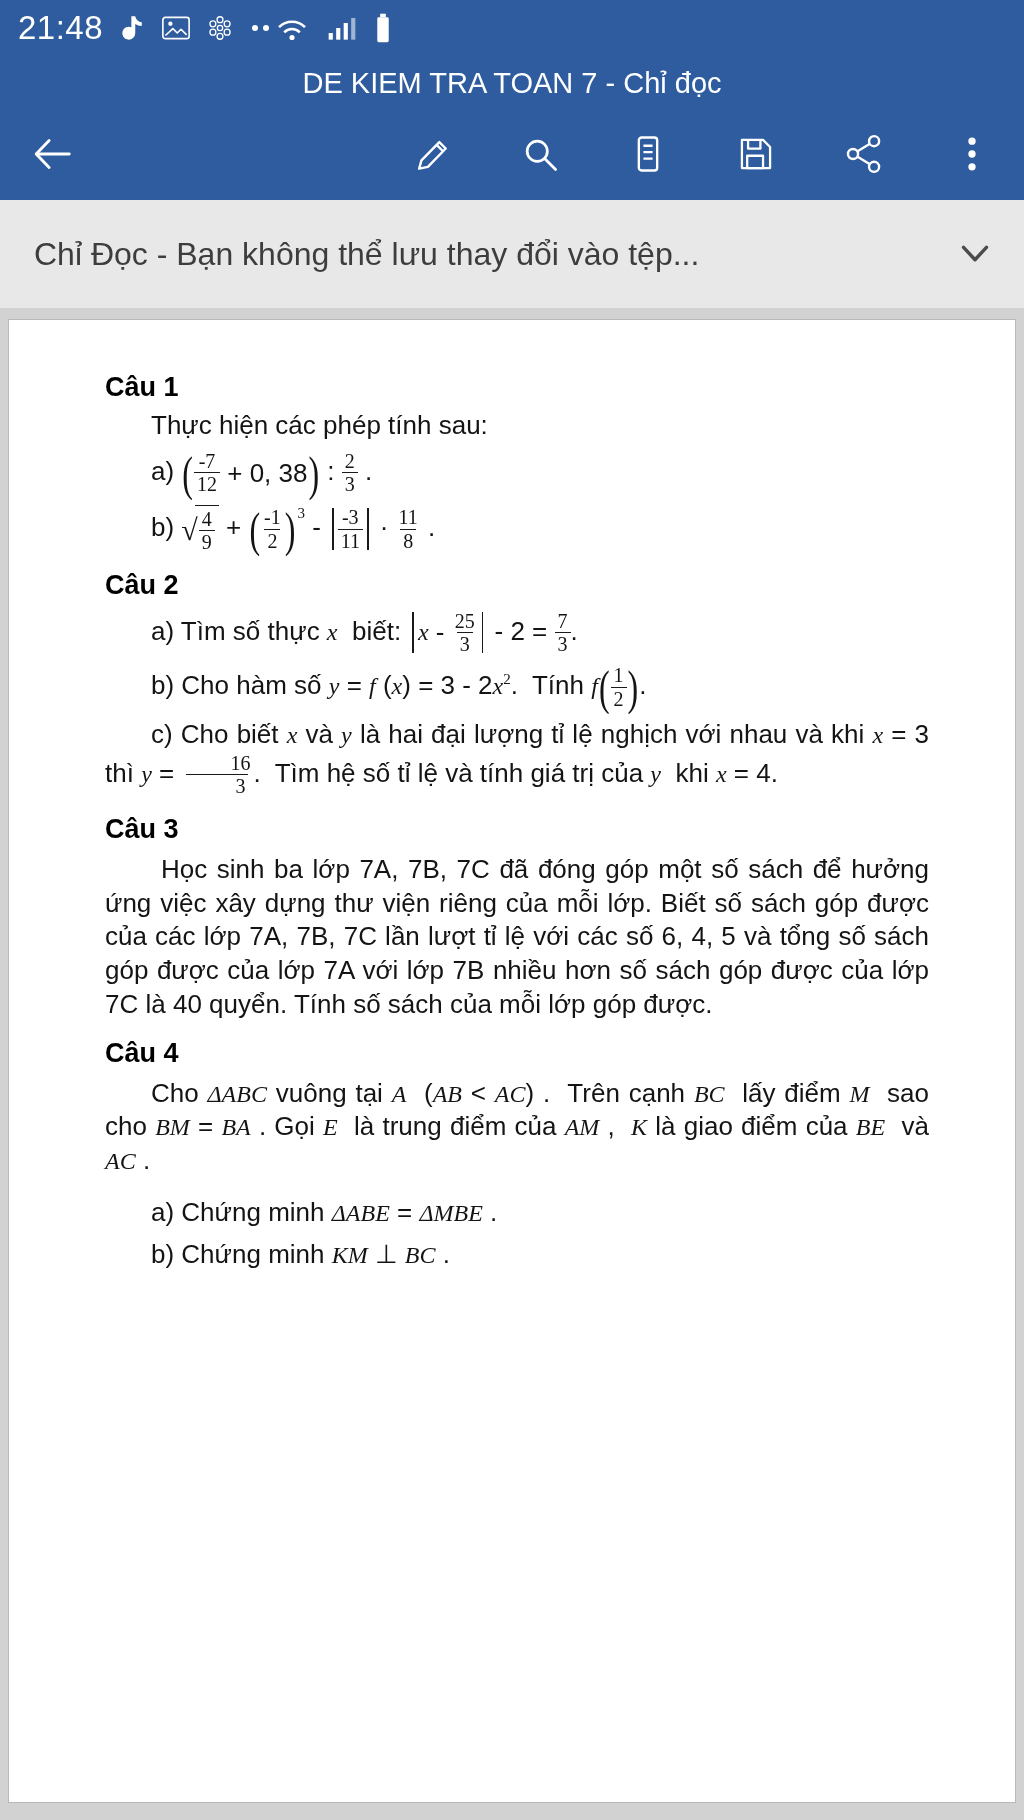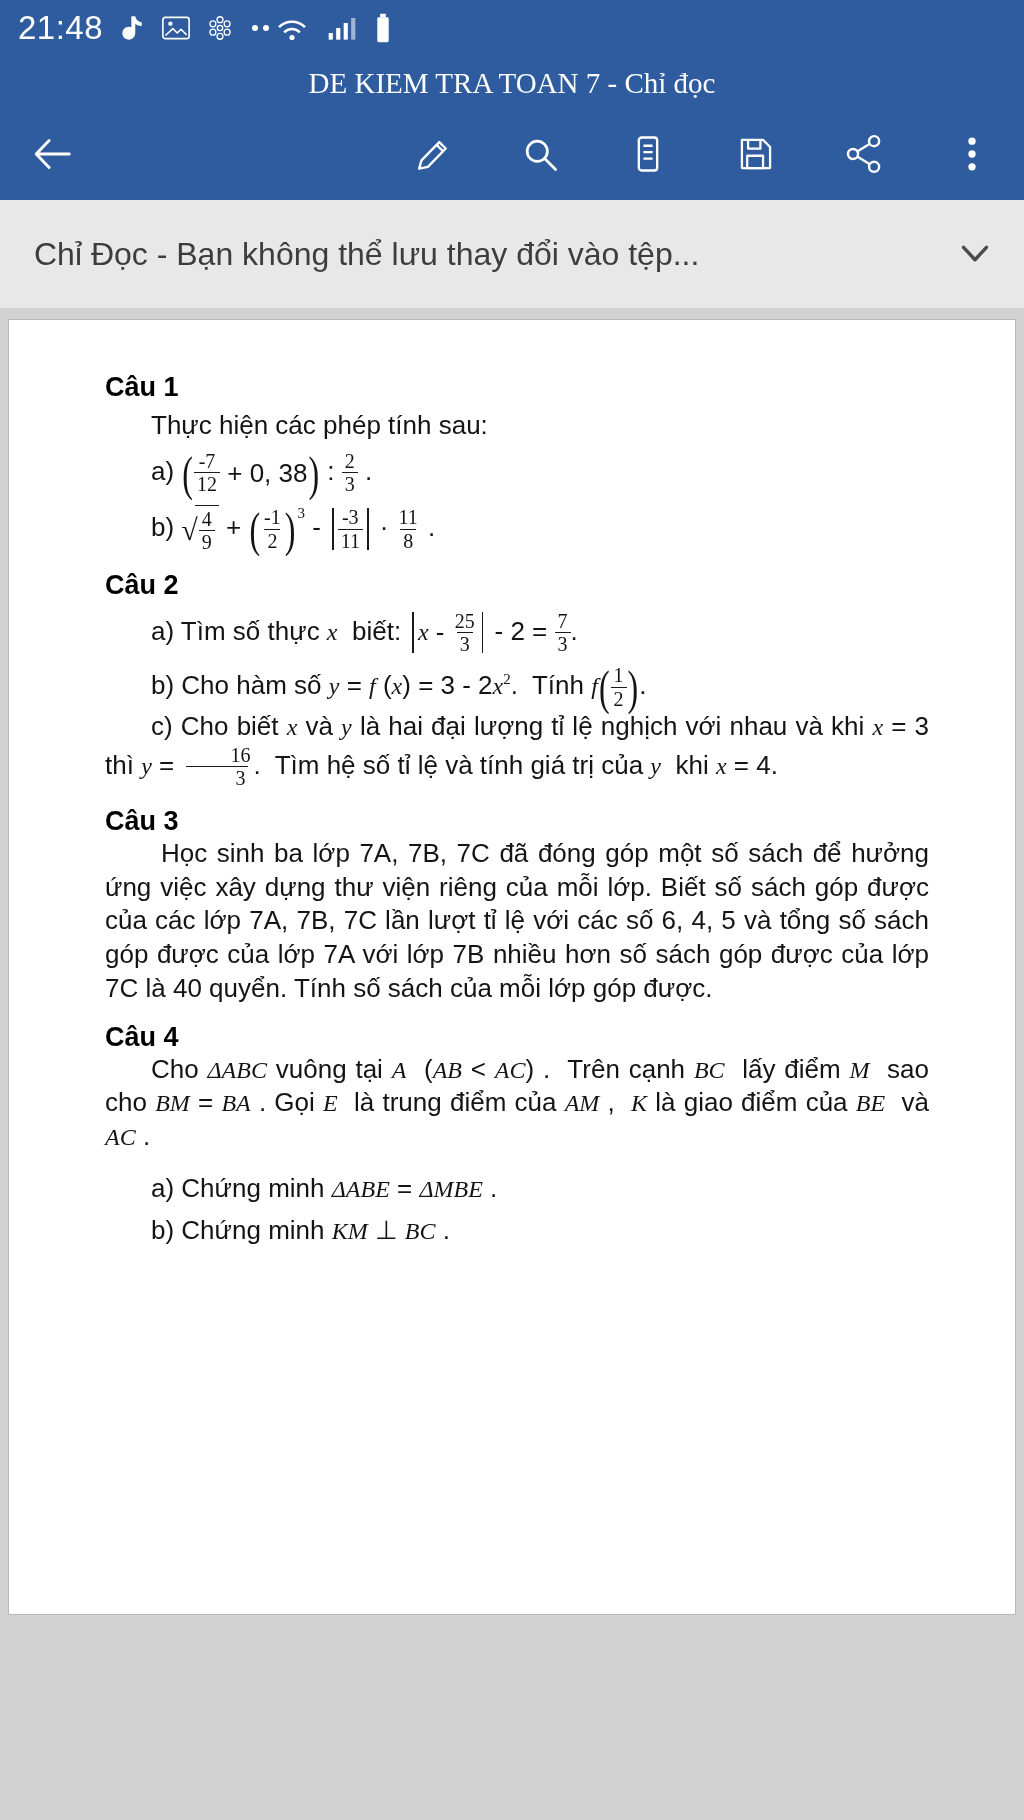--- a/index.html
+++ b/index.html
@@ -9,40 +9,40 @@
   *{margin:0;padding:0;box-sizing:border-box;}
   html,body{width:1024px;height:1820px;}
   body{font-family:"Liberation Sans",sans-serif;background:var(--c-app-bg);overflow:hidden;}
 
   
   .appbar{background:var(--c-header);color:#fff;}
   .status-bar{height:56px;display:flex;align-items:center;justify-content:flex-start;padding:0 18px;}
   .sb-left,.sb-right{display:flex;align-items:center;gap:16px;}
   .sb-time{font-size:33px;letter-spacing:.5px;}
   .sb-icon{display:inline-flex;align-items:center;}
-  .title-bar{height:54px;display:flex;align-items:center;justify-content:center;font-size:29px;font-family:Liberation Serif, serif;}
+  .title-bar{height:54px;display:flex;align-items:center;justify-content:center;font-size:29px;}
   .toolbar{height:90px;display:flex;align-items:center;justify-content:space-between;padding:0 26px;}
   .toolbar-right{display:flex;align-items:center;gap:56px;}
   .icon-btn{background:none;border:none;display:inline-flex;align-items:center;justify-content:center;
             width:52px;height:52px;cursor:pointer;padding:0;}
 
   
   .banner{height:108px;background:var(--c-banner-bg);display:flex;align-items:center;
           justify-content:space-between;padding:0 28px 0 34px;cursor:pointer;}
   .banner-text{font-size:32px;color:var(--c-banner-text);}
 
   
   .doc-area{padding:11px 8px 0 8px;}
-  .page{background:var(--c-page);border:1px solid #b9b9b9;height:1296px;
+  .page{background:var(--c-page);border:1px solid #b9b9b9;height:1484px;
         padding:52px 86px 0 96px;color:var(--c-text);overflow:hidden;}
   .qhead{font-size:27px;font-weight:700;color:#000;margin-top:16px;}
   .qhead:first-child{margin-top:0;}
   .intro{font-size:26px;margin:7px 0 0 46px;}
   .mathline{font-size:26px;line-height:1.25;margin:9px 0 0 46px;}
-  .qpara{font-size:26px;line-height:1.3;text-align:justify;}
+  .qpara{font-size:26px;line-height:1.3;text-align:justify;margin-top:8px;}
   .indent1{text-indent:46px;}
   .indent2{text-indent:56px;}
 
   
   .mt{white-space:pre-wrap;}
   .mi{font-family:"Liberation Serif",serif;font-style:italic;font-size:24px;}
   .msup{font-family:"Liberation Serif",serif;font-size:15px;vertical-align:super;}
   .frac{display:inline-flex;flex-direction:column;align-items:center;vertical-align:middle;
         font-family:"Liberation Serif",serif;font-size:20px;line-height:1.12;text-align:center;}
   .frac .num,.frac .den{padding:0 3px;}

